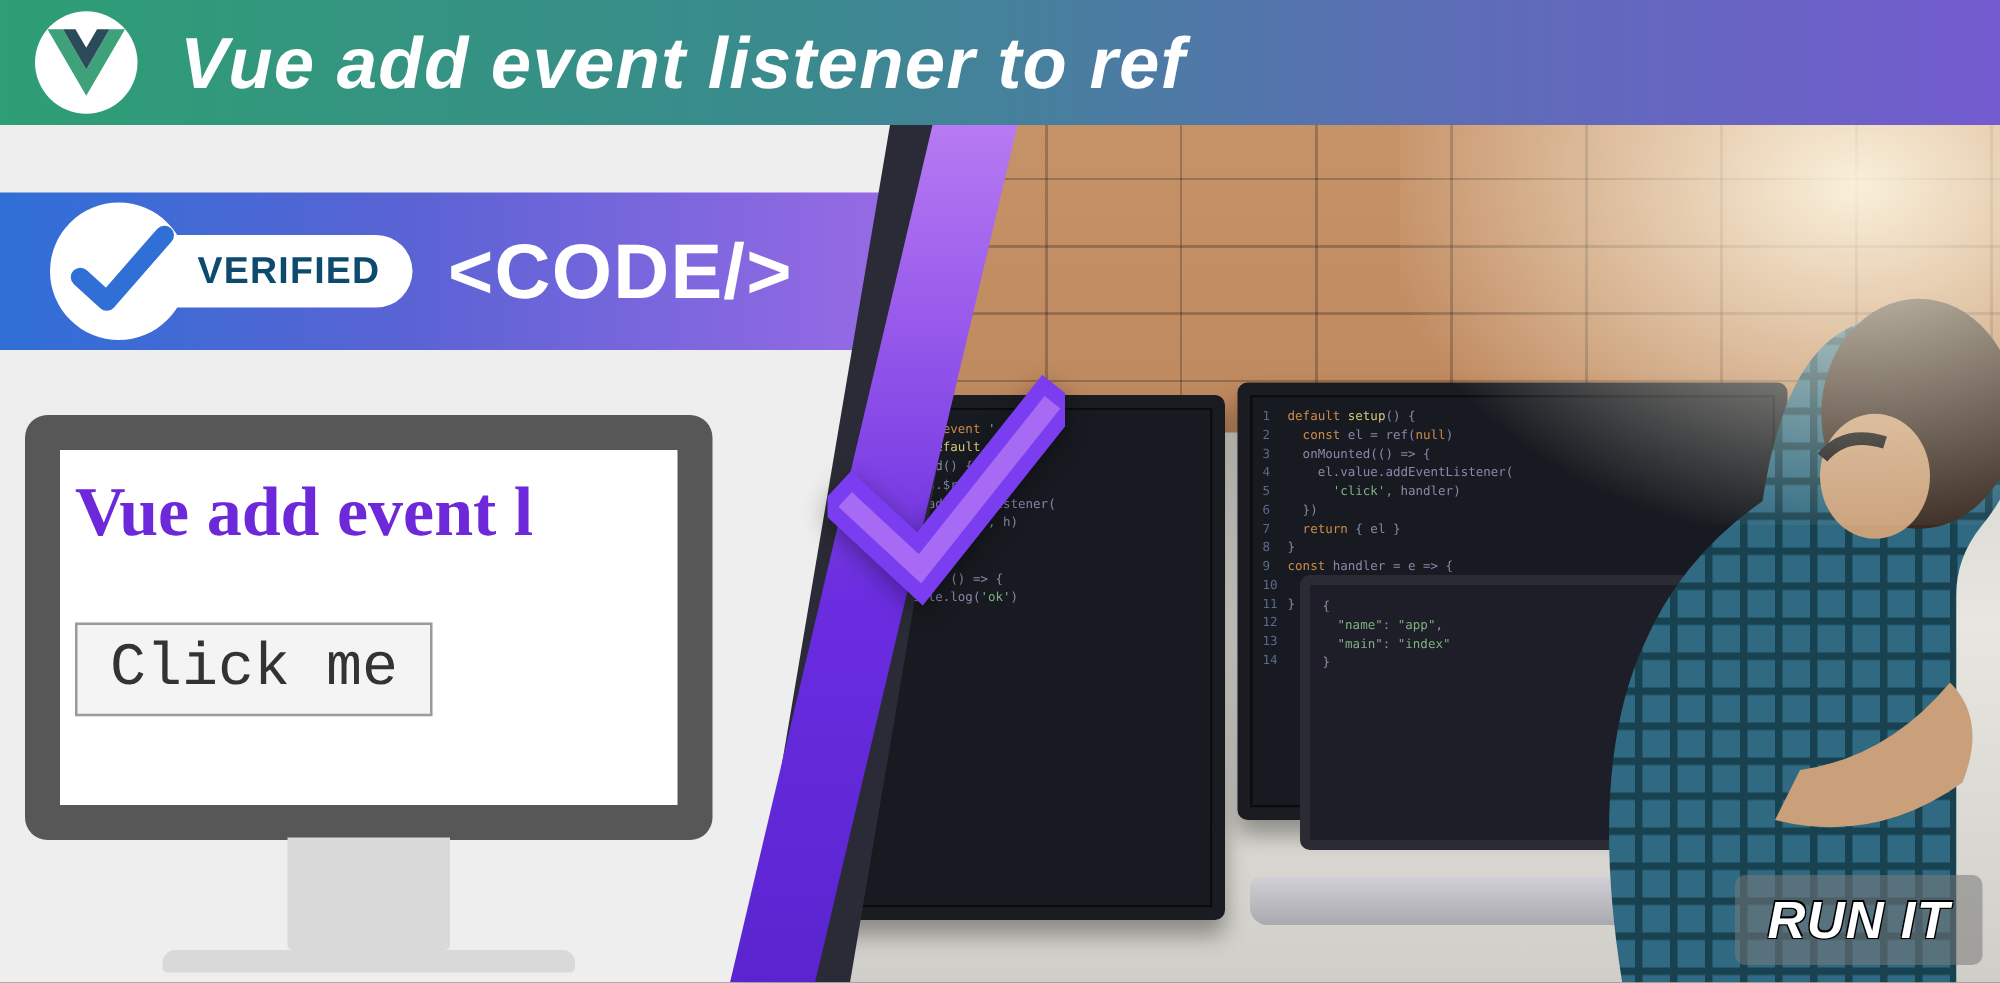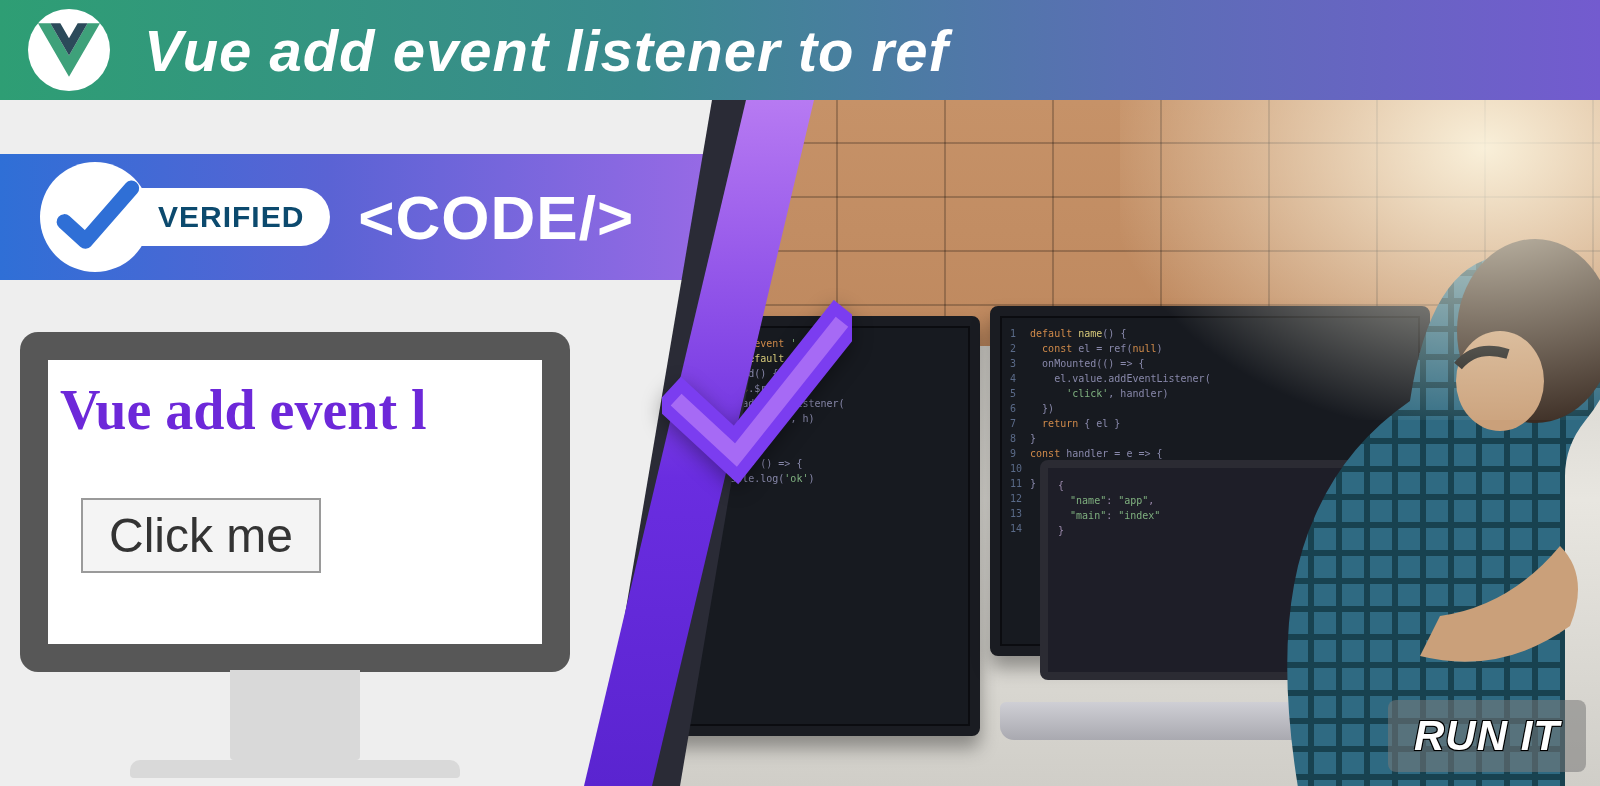--- a/index.html
+++ b/index.html
@@ -46,23 +46,23 @@
     width: 550px; height: 340px; background: #575757; border-radius: 18px;
     padding: 28px;
   }
   .monitor-screen { width: 100%; height: 100%; background: #ffffff; overflow: hidden; }
   .screen-body { padding: 18px 12px 0 12px; }
   .screen-heading {
     font-family: Liberation Serif, serif;
     font-size: 56px; font-weight: 700; color: #6d28d9; white-space: nowrap;
   }
   .screen-button {
-    display: inline-block; margin-top: 56px; font-family: Liberation Sans, sans-serif;
+    display: inline-block; margin-top: 56px; font-family: Liberation Mono, monospace;
     font-size: 48px; color: #333; background: #f4f4f4;
-    border: 2px solid #9a9a9a; padding: 8px 26px; line-height: 1.15; margin-left: 21px;
+    border: 2px solid #9a9a9a; padding: 8px 26px; line-height: 1.15;
   }
   .monitor-stand {
     width: 130px; height: 90px; background: #d9d9d9; margin: -2px auto 0 auto;
     border-bottom-left-radius: 4px; border-bottom-right-radius: 4px;
   }
   .monitor-base {
     width: 330px; height: 18px; background: #d9d9d9; border-radius: 10px 10px 4px 4px;
     margin: 0 auto 0 auto;
   }
 
@@ -201,21 +201,21 @@
 }
 <span class="kw">const</span> h = () =&gt; {
   console.log(<span class="str">'ok'</span>)
 }</div>
         </div>
       </div>
 
       <div class="dark-monitor dm2">
         <div class="codeblock">
           <div class="gutter">1<br>2<br>3<br>4<br>5<br>6<br>7<br>8<br>9<br>10<br>11<br>12<br>13<br>14</div>
-          <div class="codelines"><span class="kw">default</span> <span class="fn">name</span>() {
+          <div class="codelines"><span class="kw">default</span> <span class="fn">setup</span>() {
   <span class="kw">const</span> el = ref(<span class="kw">null</span>)
   onMounted(() =&gt; {
     el.value.addEventListener(
       <span class="str">'click'</span>, handler)
   })
   <span class="kw">return</span> { el }
 }
 <span class="kw">const</span> handler = e =&gt; {
   e.preventDefault()
 }</div>

